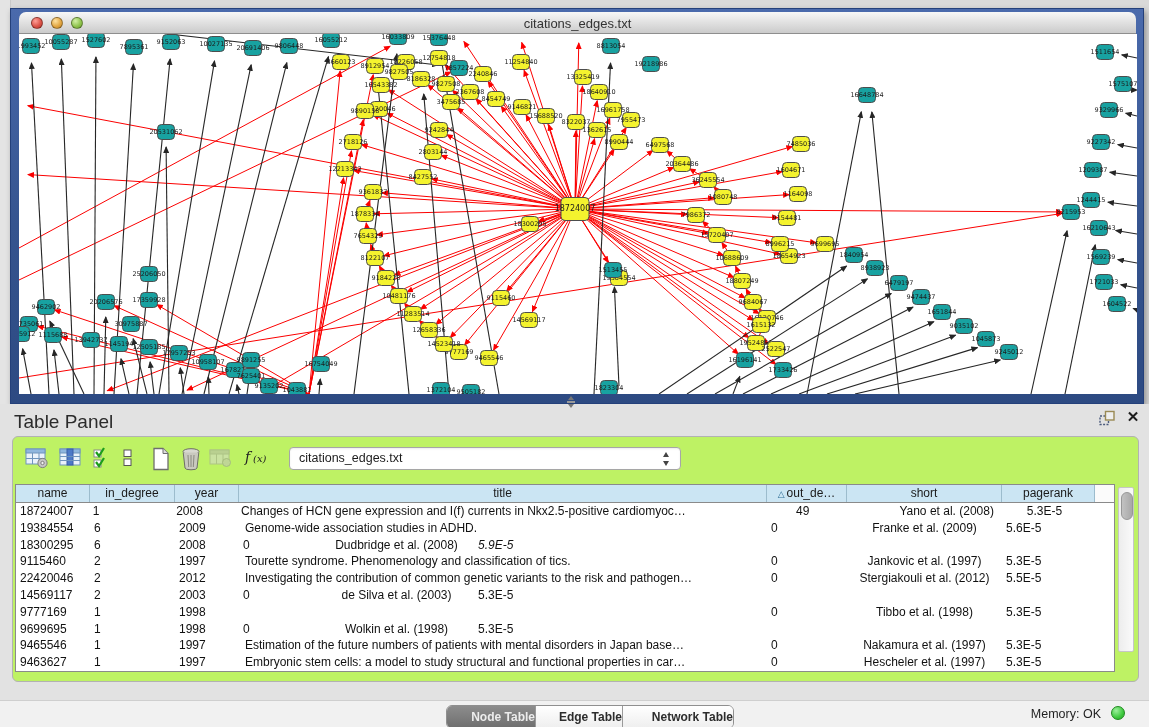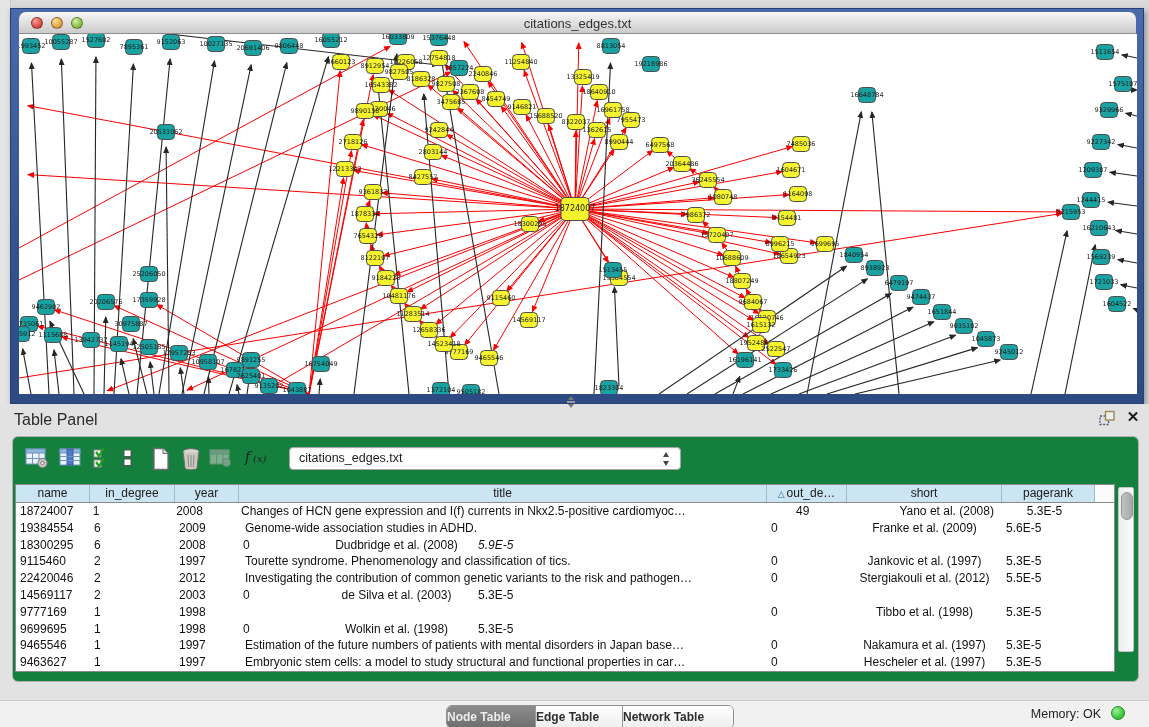--- a/index.html
+++ b/index.html
@@ -34,26 +34,26 @@
 
   
   .cursor-glyph{left:566px;top:396px;width:10px;height:12px;z-index:40;}
   .cursor-glyph:before,.cursor-glyph:after{content:"";position:absolute;left:2px;border-left:3px solid transparent;border-right:3px solid transparent;}
   .cursor-glyph:before{top:0;border-bottom:4px solid #777;}
   .cursor-glyph:after{bottom:0;border-top:4px solid #777;}
   .cursor-glyph i{position:absolute;left:1px;top:5px;width:8px;height:2px;background:#999;}
 
   
   .south{left:0;top:404px;width:1149px;height:296px;background:#e2e2e2;}
-  .panel-title{left:14px;top:7px;font-size:16px;color:#2b2b2b;}
+  .panel-title{left:14px;top:7px;font-size:19px;color:#2b2b2b;}
   .float-icon{left:1098px;top:6px;width:18px;height:17px;}
   .close-icon{left:1124px;top:4px;width:18px;height:18px;font-size:15px;font-weight:bold;color:#1d1d1d;text-align:center;line-height:18px;cursor:default;}
   .panel-box{
     left:12px;top:32px;width:1127px;height:246px;
-    background:#15803d;border:1px solid #b2b2b2;border-radius:6px;box-sizing:border-box;
+    background:#bef264;border:1px solid #b2b2b2;border-radius:6px;box-sizing:border-box;
   }
   .toolbar-btn{top:8px;width:28px;height:28px;}
   .toolbar-btn svg{display:block;margin:2px auto;}
   .fx-label{font-size:14px;color:#222;font-family:"DejaVu Serif", serif;font-style:italic;top:12px;}
   .fx-label b{font-size:10px;font-style:italic;font-weight:normal;}
   .dropdown{
     left:276px;top:10px;width:392px;height:23px;background:#ffffff;
     border:1px solid #a6a6a6;border-radius:4px;box-sizing:border-box;
     font-size:12.5px;color:#1c1c1c;line-height:21px;padding-left:9px;
     box-shadow:inset 0 1px 2px rgba(0,0,0,.08);
@@ -77,21 +77,21 @@
   .grid-cell.c-center{text-align:center;padding-left:0;}
   .vscroll{left:1105px;top:50px;width:16px;height:165px;background:linear-gradient(90deg,#ededed,#fafafa);
     border:1px solid #c6c6c6;box-sizing:border-box;border-radius:2px;}
   .vthumb{position:absolute;left:2px;top:4px;width:10px;height:26px;background:linear-gradient(90deg,#c2c2c2,#a8a8a8);border-radius:6px;border:1px solid #979797;}
 
   
   .tabs{left:433px;top:268px;height:22px;display:flex;z-index:30;
     border:1px solid #8f8f8f;border-radius:6px;overflow:hidden;background:#f6f6f6;
     box-shadow:0 1px 1px rgba(255,255,255,.7);}
   .tab{height:22px;line-height:22px;font-size:12px;font-weight:700;color:#2d2d2d;
-    text-align:left;background:linear-gradient(180deg,#ffffff,#eeeeee);border-right:1px solid #9a9a9a;cursor:default;}
+    text-align:right;background:linear-gradient(180deg,#ffffff,#eeeeee);border-right:1px solid #9a9a9a;cursor:default;}
   .tab:last-child{border-right:none;}
   .tab.active{background:linear-gradient(180deg,#8d8d8d,#6e6e6e);color:#ececec;}
 
   
   .statusbar{left:0;top:700px;width:1149px;height:27px;background:#f1f1f1;border-top:1px solid #cfcfcf;box-sizing:border-box;}
   .mem-label{right:48px;top:6px;font-size:12.5px;color:#1f1f1f;}
   .mem-dot{right:24px;top:5px;width:14px;height:14px;border-radius:50%;
     background:radial-gradient(circle at 35% 30%,#9df09d,#3fc93f 60%,#2aa32a);border:1px solid #1f8a1f;box-sizing:border-box;}
 </style>
 </head>

